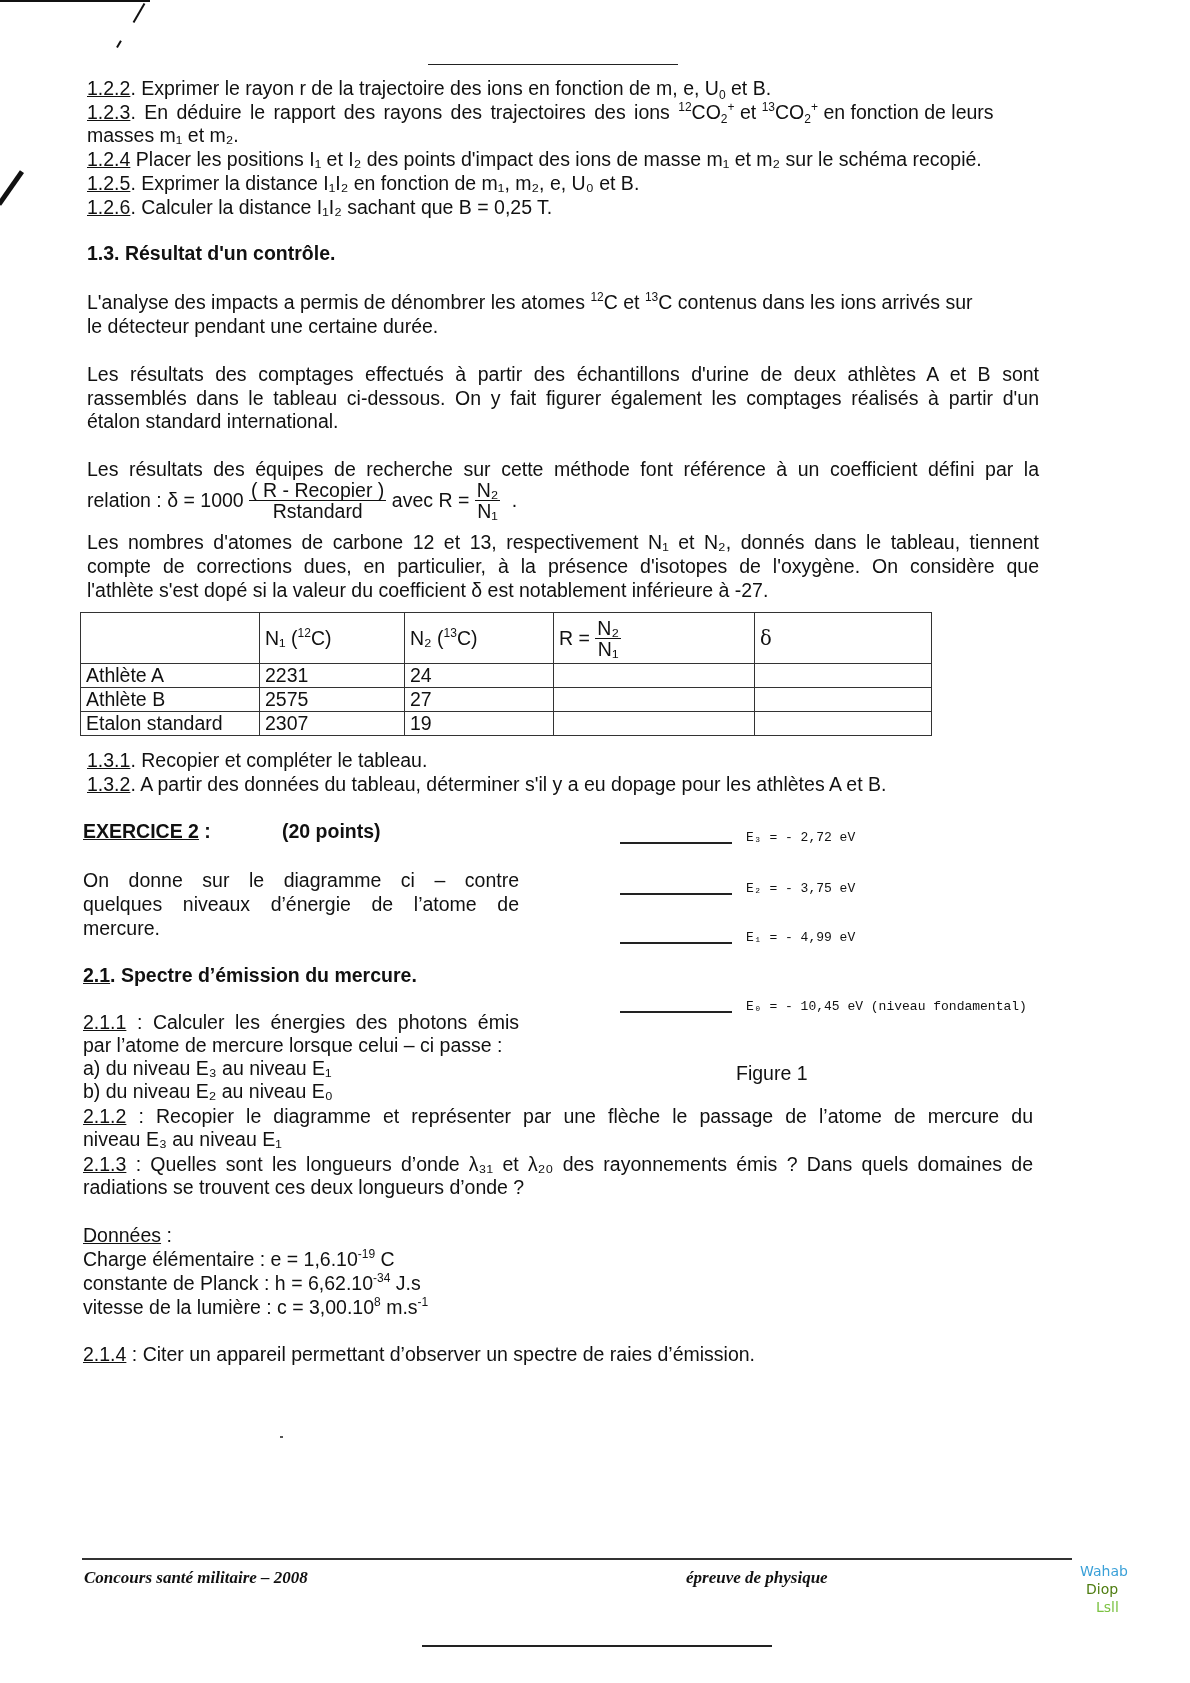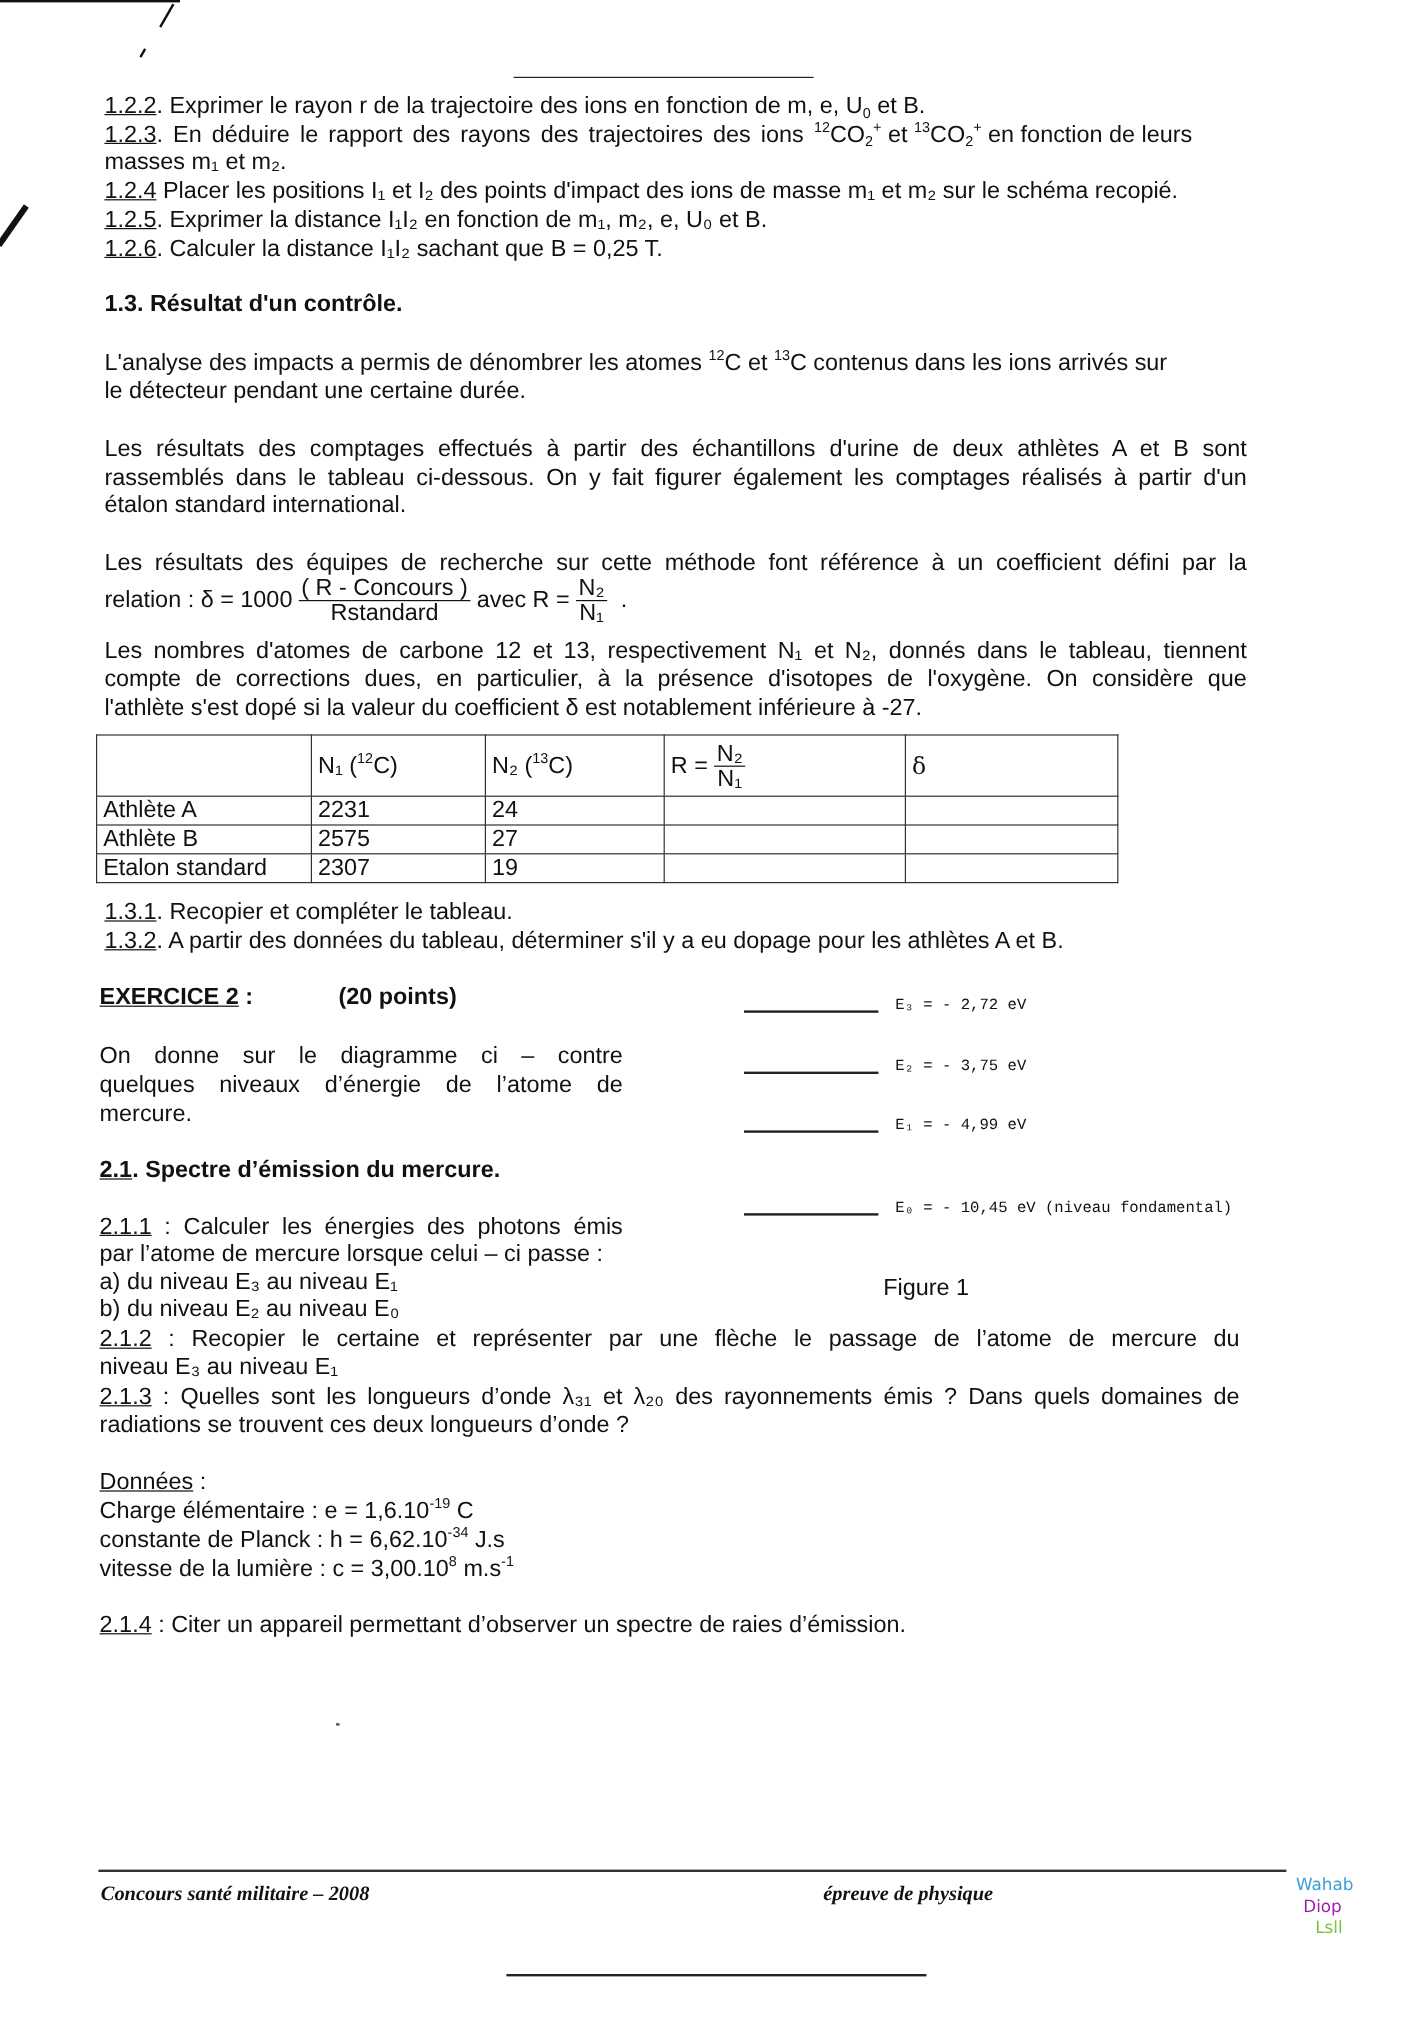--- a/index.html
+++ b/index.html
@@ -60,21 +60,21 @@
 
 <div class="line just" style="left:87px;top:362px;width:952px;">Les résultats des comptages effectués à partir des échantillons d'urine de deux athlètes A et B sont</div>
 <div class="line just" style="left:87px;top:386px;width:952px;">rassemblés dans le tableau ci-dessous. On y fait figurer également les comptages réalisés à partir d'un</div>
 <div class="line" style="left:87px;top:409px;">étalon standard international.</div>
 
 <div class="line just" style="left:87px;top:457px;width:952px;">Les résultats des équipes de recherche sur cette méthode font référence à un coefficient défini par la</div>
 
 <div class="abs" style="left:87px;top:480px;white-space:nowrap;">
   <span style="vertical-align:middle;">relation : δ = 1000</span>
   <span class="frac">
-    <span class="num">( R - Concours )</span>
+    <span class="num">( R - Recopier )</span>
     <span class="den">Rstandard</span>
   </span>
   <span style="vertical-align:middle;">avec R =</span>
   <span class="frac">
     <span class="num">N₂</span>
     <span class="den">N₁</span>
   </span>
   <span style="vertical-align:middle;margin-left:6px;">.</span>
 </div>
 
@@ -136,21 +136,21 @@
 </div>
 
 <div class="line just" style="left:83px;top:1010px;width:436px;">
   <span class="u">2.1.1</span><span> : Calculer les énergies des photons émis</span>
 </div>
 <div class="line" style="left:83px;top:1033px;">par l’atome de mercure lorsque celui – ci passe :</div>
 <div class="line" style="left:83px;top:1056px;">a) du niveau E₃ au niveau E₁</div>
 <div class="line" style="left:83px;top:1079px;">b) du niveau E₂ au niveau E₀</div>
 
 <div class="line just" style="left:83px;top:1104px;width:950px;">
-  <span class="u">2.1.2</span><span> : Recopier le certaine et représenter par une flèche le passage de l’atome de mercure du</span>
+  <span class="u">2.1.2</span><span> : Recopier le diagramme et représenter par une flèche le passage de l’atome de mercure du</span>
 </div>
 <div class="line" style="left:83px;top:1127px;">niveau E₃ au niveau E₁</div>
 
 <div class="line just" style="left:83px;top:1152px;width:950px;">
   <span class="u">2.1.3</span><span> : Quelles sont les longueurs d’onde λ₃₁ et λ₂₀ des rayonnements émis ? Dans quels domaines de</span>
 </div>
 <div class="line" style="left:83px;top:1175px;">radiations se trouvent ces deux longueurs d’onde ?</div>
 
 <div class="line" style="left:83px;top:1223px;">
   <span class="u">Données</span><span> :</span>
@@ -181,16 +181,16 @@
   <div class="abs" style="left:736px;top:1062px;">Figure 1</div>
 </div>
 
 <div class="abs" style="left:280px;top:1436px;width:3px;height:2px;background:#555;"></div>
 
 <div class="hr" style="left:82px;top:1558px;width:990px;height:2px;background:#333;"></div>
 <div class="footer" style="left:84px;top:1568px;">Concours santé militaire – 2008</div>
 <div class="footer" style="left:686px;top:1568px;">épreuve de physique</div>
 <div class="logo" style="left:1080px;top:1562px;">
   <div style="color:#3aa0d8;">Wahab</div>
-  <div style="color:#a21caf;margin-left:6px;">Diop</div>
+  <div style="color:#4d7c0f;margin-left:6px;">Diop</div>
   <div style="color:#7cc242;margin-left:16px;">Lsll</div>
 </div>
 <div class="hr" style="left:422px;top:1645px;width:350px;height:1.5px;"></div>
 
 </body></html>

